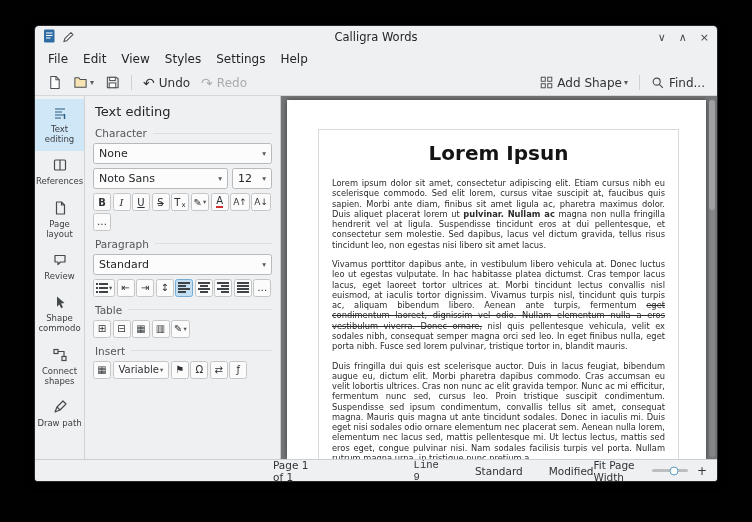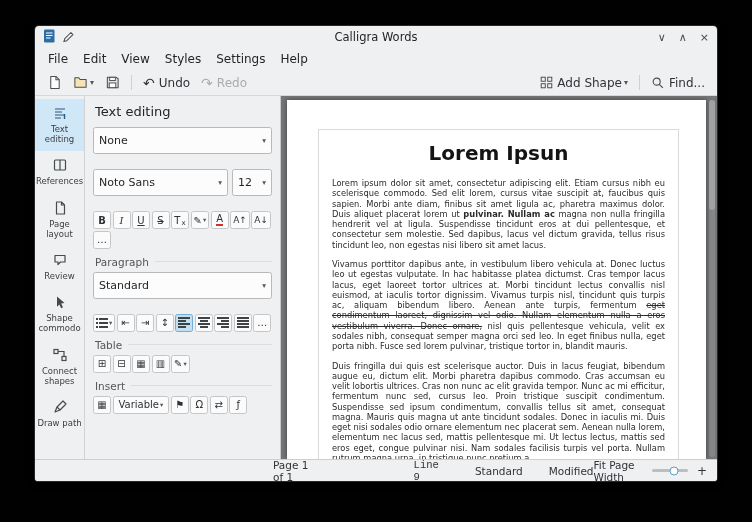--- a/index.html
+++ b/index.html
@@ -36,21 +36,21 @@
   
   .tabstrip { width:50px; flex:none; background:#eff0f1; border-right:1px solid #d2d3d4; padding-top:3px; display:flex; flex-direction:column; }
   .tab { display:flex; flex-direction:column; align-items:center; gap:3px; padding:6px 2px 7px; font-size:8.5px; line-height:1.2; color:#3b3e41; text-align:center; }
   .tab.selected { background:#cfe7f7; }
   .tab svg { display:block; }
   
   .panel { width:196px; flex:none; background:#eff0f1; border-right:1px solid #c7c8c9; padding:6px 8px; overflow:hidden; }
   .panel-title { font-size:13px; color:#232629; margin:2px 0 8px 2px; }
   .section-label { display:flex; align-items:center; gap:6px; font-size:10.5px; color:#53565a; margin:7px 0 4px 2px; }
   .section-label::after { content:""; flex:1; height:1px; background:#dcddde; }
-  .combo { height:27px; background:#fcfcfc; border:1px solid #b7b9bb; border-radius:2.5px; display:flex; align-items:center; justify-content:space-between; padding:0 5px; font-size:11px; color:#232629; margin-bottom:15px; }
+  .combo { height:21px; background:#fcfcfc; border:1px solid #b7b9bb; border-radius:2.5px; display:flex; align-items:center; justify-content:space-between; padding:0 5px; font-size:11px; color:#232629; margin-bottom:4px; }
   .combo .caret { font-size:7.5px; color:#55595c; }
   .font-row { display:flex; gap:4px; }
   .font-row .name { flex:1; }
   .font-row .size { width:40px; flex:none; }
   .btn-row { display:flex; align-items:center; gap:1.5px; flex-wrap:wrap; margin-bottom:3px; }
   .ibtn { height:18px; min-width:18px; background:#fbfbfc; border:1px solid #c4c6c8; border-radius:2.5px; display:flex; align-items:center; justify-content:center; gap:1px; font-size:10px; color:#2e3235; padding:0 2px; }
   .ibtn.active { background:#c3e0f3; border-color:#72acd4; }
   .ibtn .caret { font-size:6.5px; color:#55595c; }
   .glyph-b { font-weight:bold; } .glyph-i { font-style:italic; font-family:"DejaVu Serif",serif; }
   .glyph-u { text-decoration:underline; } .glyph-s { text-decoration:line-through; }
@@ -228,20 +228,21 @@
             <path d="M3 13l2-5 6-6 3 3-6 6z" fill="none" stroke="#454a4d" stroke-width="1.2" stroke-linejoin="round"></path>
             <path d="M5 8l3 3" stroke="#454a4d" stroke-width="1.1"></path>
           </svg>
         <span>Draw path</span>
       </div>
     </div>
 
     <div class="panel">
       <div class="panel-title">Text editing</div>
 
+      <div class="section-label">Character</div>
       <div class="combo">
         <span>None</span>
         <span class="caret">▾</span>
       </div>
       <div class="font-row">
         <div class="combo name">
           <span>Noto Sans</span>
           <span class="caret">▾</span>
         </div>
         <div class="combo size">

